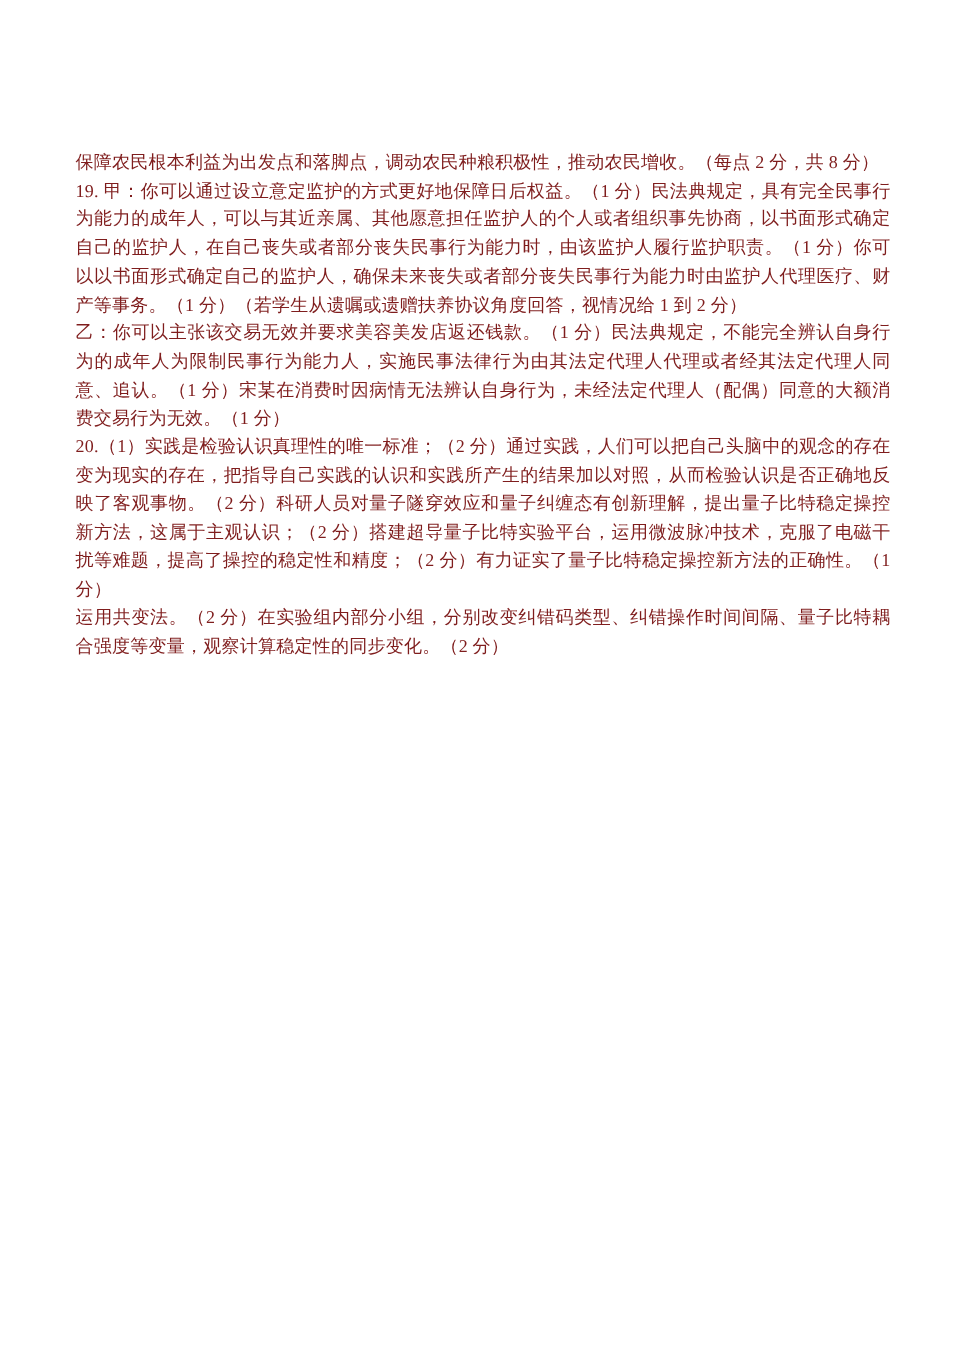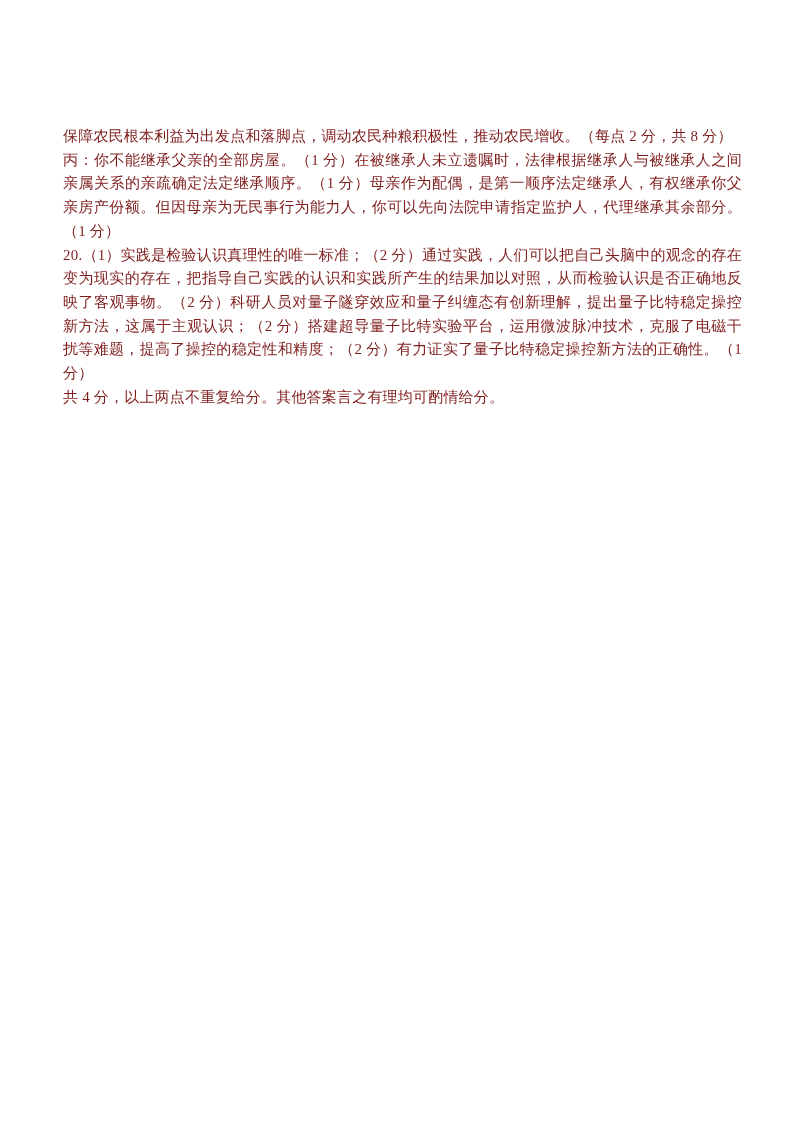--- a/index.html
+++ b/index.html
@@ -33,17 +33,18 @@
     word-break: break-all;
     letter-spacing: 0.2px;
   }
 </style>
 </head>
 <body>
 
 <div class="page">
   <div class="content">
     <p class="para">保障农民根本利益为出发点和落脚点，调动农民种粮积极性，推动农民增收。（每点 2 分，共 8 分）</p>
-    <p class="para">丙：你不能继承父亲的全部房屋。（1 分）在被继承人未立遗嘱时，法律根据继承人与被继承人之间亲属关系的亲疏确定法定继承顺序。（1 分）母亲作为配偶，是第一顺序法定继承人，有权继承你父亲房产份额。但因母亲为无民事行为能力人，你可以先向法院申请指定监护人，代理继承其余部分。（1 分）</p>
+    <p class="para">19. 甲：你可以通过设立意定监护的方式更好地保障日后权益。（1 分）民法典规定，具有完全民事行为能力的成年人，可以与其近亲属、其他愿意担任监护人的个人或者组织事先协商，以书面形式确定自己的监护人，在自己丧失或者部分丧失民事行为能力时，由该监护人履行监护职责。（1 分）你可以以书面形式确定自己的监护人，确保未来丧失或者部分丧失民事行为能力时由监护人代理医疗、财产等事务。（1 分）（若学生从遗嘱或遗赠扶养协议角度回答，视情况给 1 到 2 分）</p>
+    <p class="para">乙：你可以主张该交易无效并要求美容美发店返还钱款。（1 分）民法典规定，不能完全辨认自身行为的成年人为限制民事行为能力人，实施民事法律行为由其法定代理人代理或者经其法定代理人同意、追认。（1 分）宋某在消费时因病情无法辨认自身行为，未经法定代理人（配偶）同意的大额消费交易行为无效。（1 分）</p>
     <p class="para">20.（1）实践是检验认识真理性的唯一标准；（2 分）通过实践，人们可以把自己头脑中的观念的存在变为现实的存在，把指导自己实践的认识和实践所产生的结果加以对照，从而检验认识是否正确地反映了客观事物。（2 分）科研人员对量子隧穿效应和量子纠缠态有创新理解，提出量子比特稳定操控新方法，这属于主观认识；（2 分）搭建超导量子比特实验平台，运用微波脉冲技术，克服了电磁干扰等难题，提高了操控的稳定性和精度；（2 分）有力证实了量子比特稳定操控新方法的正确性。（1 分）</p>
-    <p class="para">共 4 分，以上两点不重复给分。其他答案言之有理均可酌情给分。</p>
+    <p class="para">运用共变法。（2 分）在实验组内部分小组，分别改变纠错码类型、纠错操作时间间隔、量子比特耦合强度等变量，观察计算稳定性的同步变化。（2 分）</p>
   </div>
 </div>
 
 </body></html>

